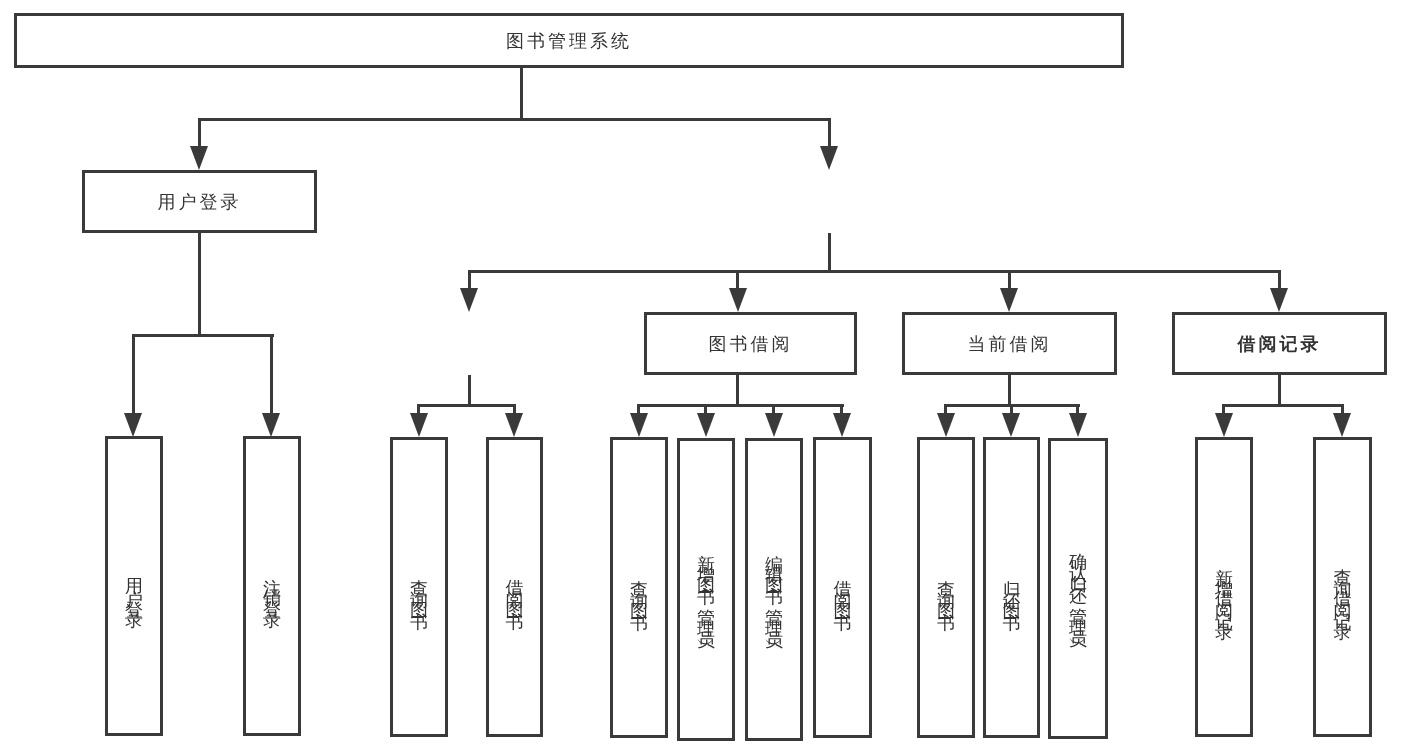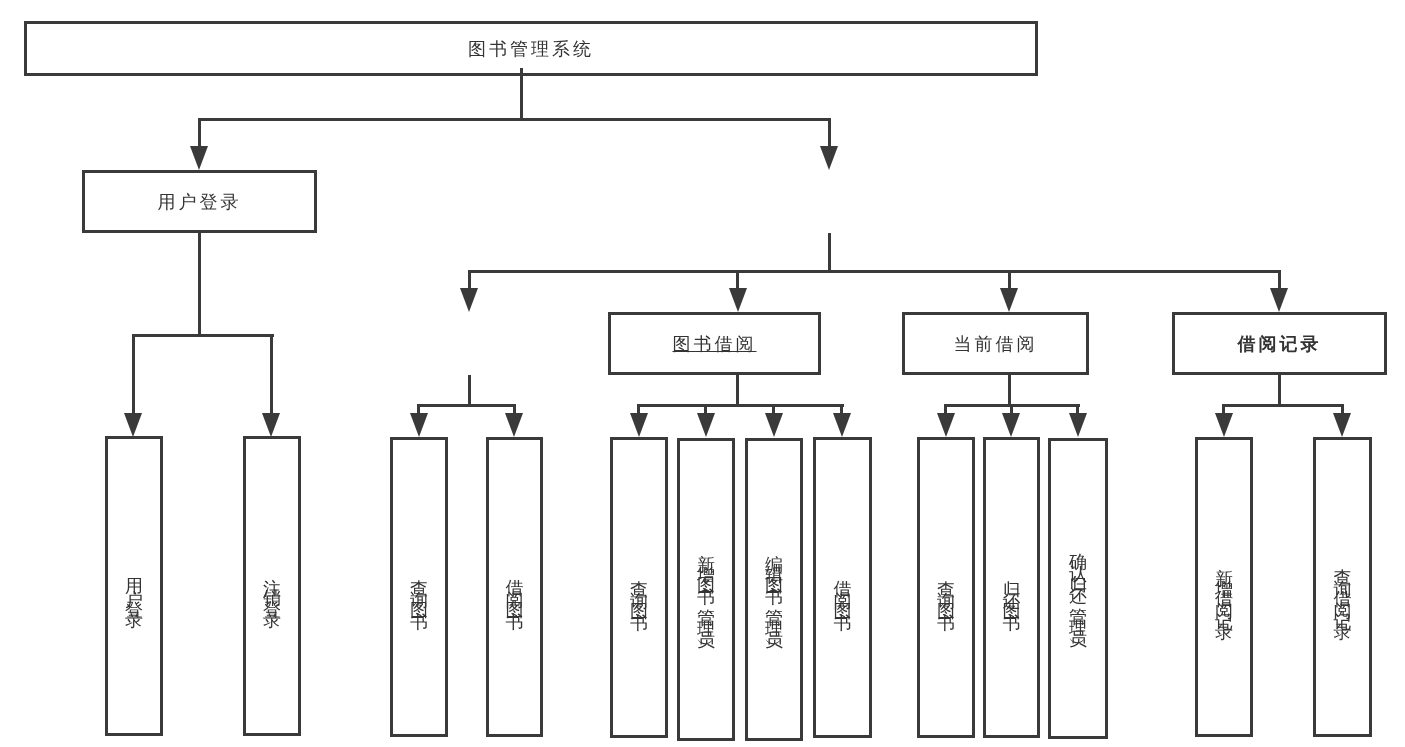--- a/index.html
+++ b/index.html
@@ -57,21 +57,21 @@
     color:var(--wm);
     white-space:nowrap;
     letter-spacing:0.5px;
   }
 </style>
 </head>
 <body>
 
 <div class="canvas">
 
-  <div class="box hbox" style="left:24px;top:13px;width:1014px;height:55px;margin-top:8px;">图书管理系统</div>
+  <div class="box hbox" style="left:14px;top:13px;width:1110px;height:55px;">图书管理系统</div>
 
   <div class="ln" style="left:520px;top:68px;width:3px;height:51px;"></div>
   <div class="ln" style="left:198px;top:118px;width:633px;height:3px;"></div>
   <div class="ln" style="left:198px;top:118px;width:3px;height:31px;"></div>
   <div class="ah" style="left:190px;top:146px;"></div>
   <div class="ln" style="left:828px;top:118px;width:3px;height:31px;"></div>
   <div class="ah" style="left:820px;top:146px;"></div>
 
   <div class="box hbox" style="left:82px;top:170px;width:235px;height:63px;">用户登录</div>
 
@@ -86,22 +86,22 @@
   <div class="ln" style="left:468px;top:270px;width:813px;height:3px;"></div>
   <div class="ln" style="left:468px;top:270px;width:3px;height:20px;"></div>
   <div class="ah" style="left:460px;top:288px;"></div>
   <div class="ln" style="left:736px;top:270px;width:3px;height:20px;"></div>
   <div class="ah" style="left:729px;top:288px;"></div>
   <div class="ln" style="left:1008px;top:270px;width:3px;height:20px;"></div>
   <div class="ah" style="left:1000px;top:288px;"></div>
   <div class="ln" style="left:1278px;top:270px;width:3px;height:20px;"></div>
   <div class="ah" style="left:1270px;top:288px;"></div>
 
-  <div class="box hbox" style="left:608px;top:312px;width:213px;height:63px;text-decoration:underline;">图书借阅</div>
-  <div class="box hbox" style="left:902px;top:312px;width:187px;height:63px;">当前借阅</div>
+  <div class="box hbox" style="left:644px;top:312px;width:213px;height:63px;">图书借阅</div>
+  <div class="box hbox" style="left:902px;top:312px;width:215px;height:63px;">当前借阅</div>
   <div class="box hbox" style="left:1172px;top:312px;width:215px;height:63px;font-weight:bold;">借阅记录</div>
 
   <div class="ln" style="left:468px;top:375px;width:3px;height:31px;"></div>
   <div class="ln" style="left:417px;top:404px;width:99px;height:3px;"></div>
   <div class="ln" style="left:417px;top:404px;width:3px;height:10px;"></div>
   <div class="ah" style="left:410px;top:413px;"></div>
   <div class="ln" style="left:513px;top:404px;width:3px;height:10px;"></div>
   <div class="ah" style="left:505px;top:413px;"></div>
 
   <div class="ln" style="left:736px;top:375px;width:3px;height:31px;"></div>

